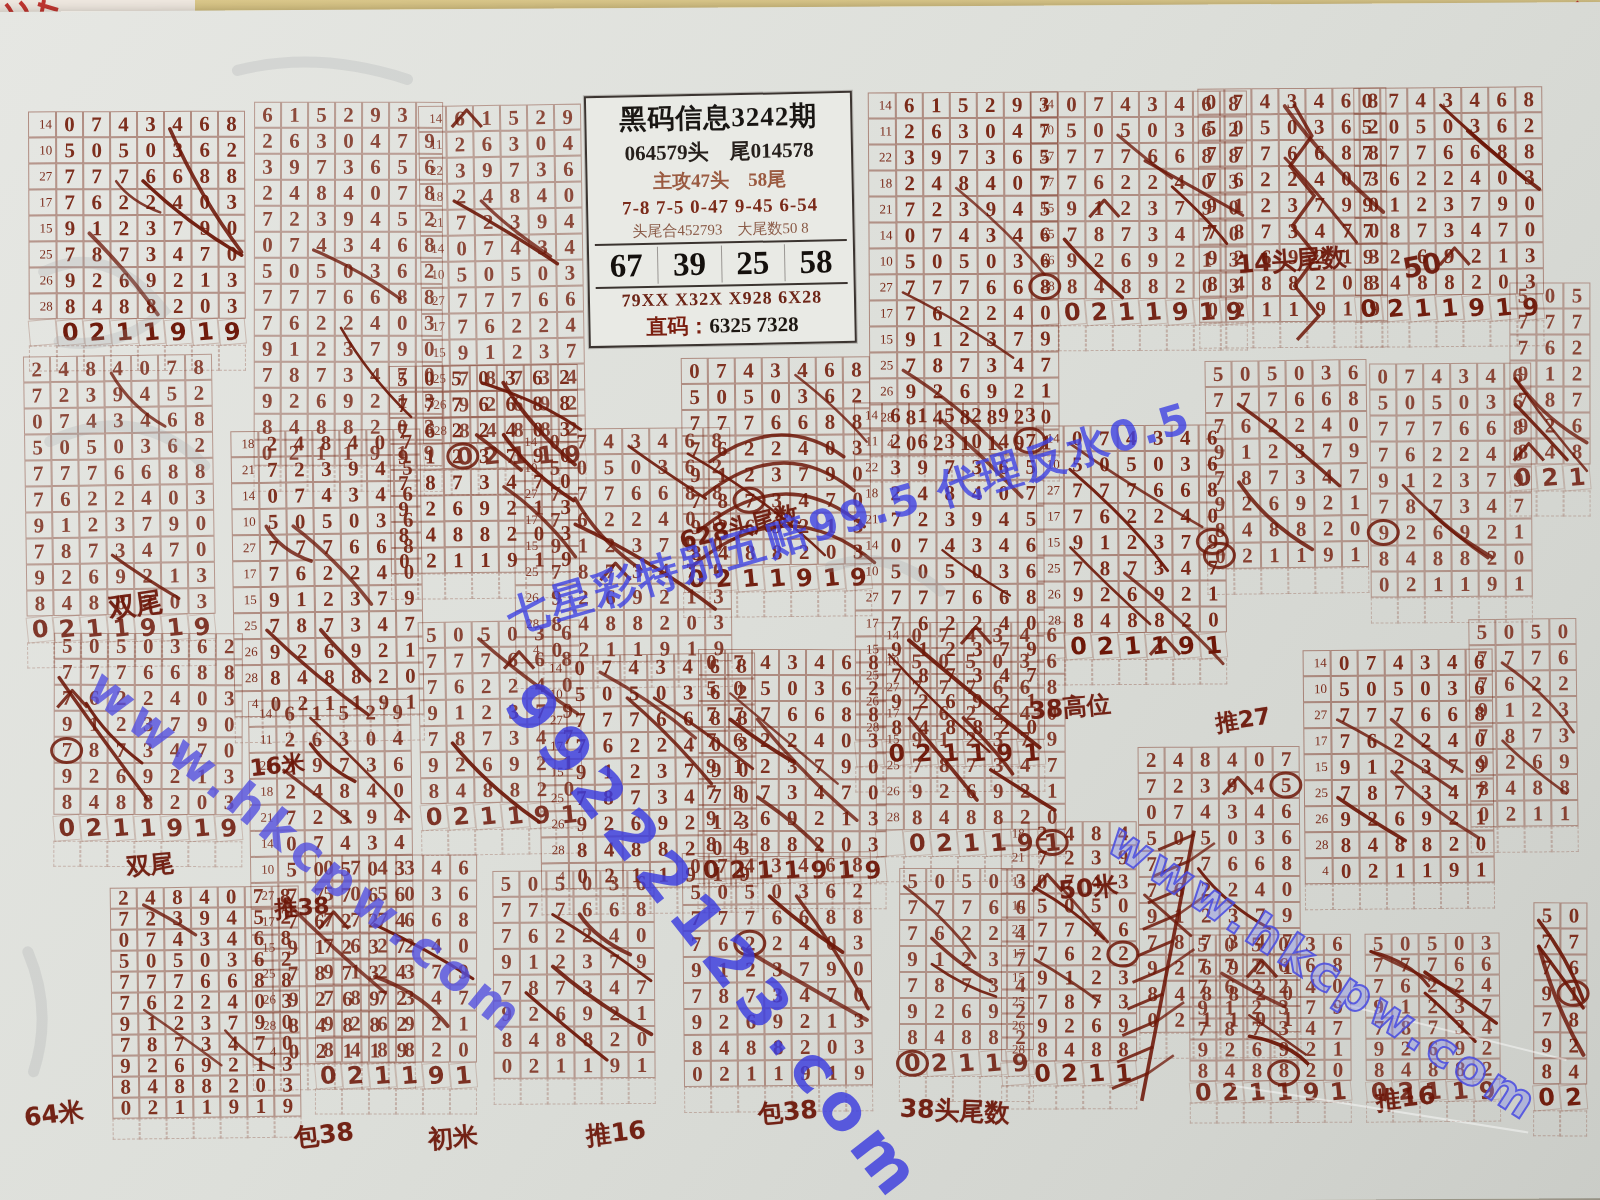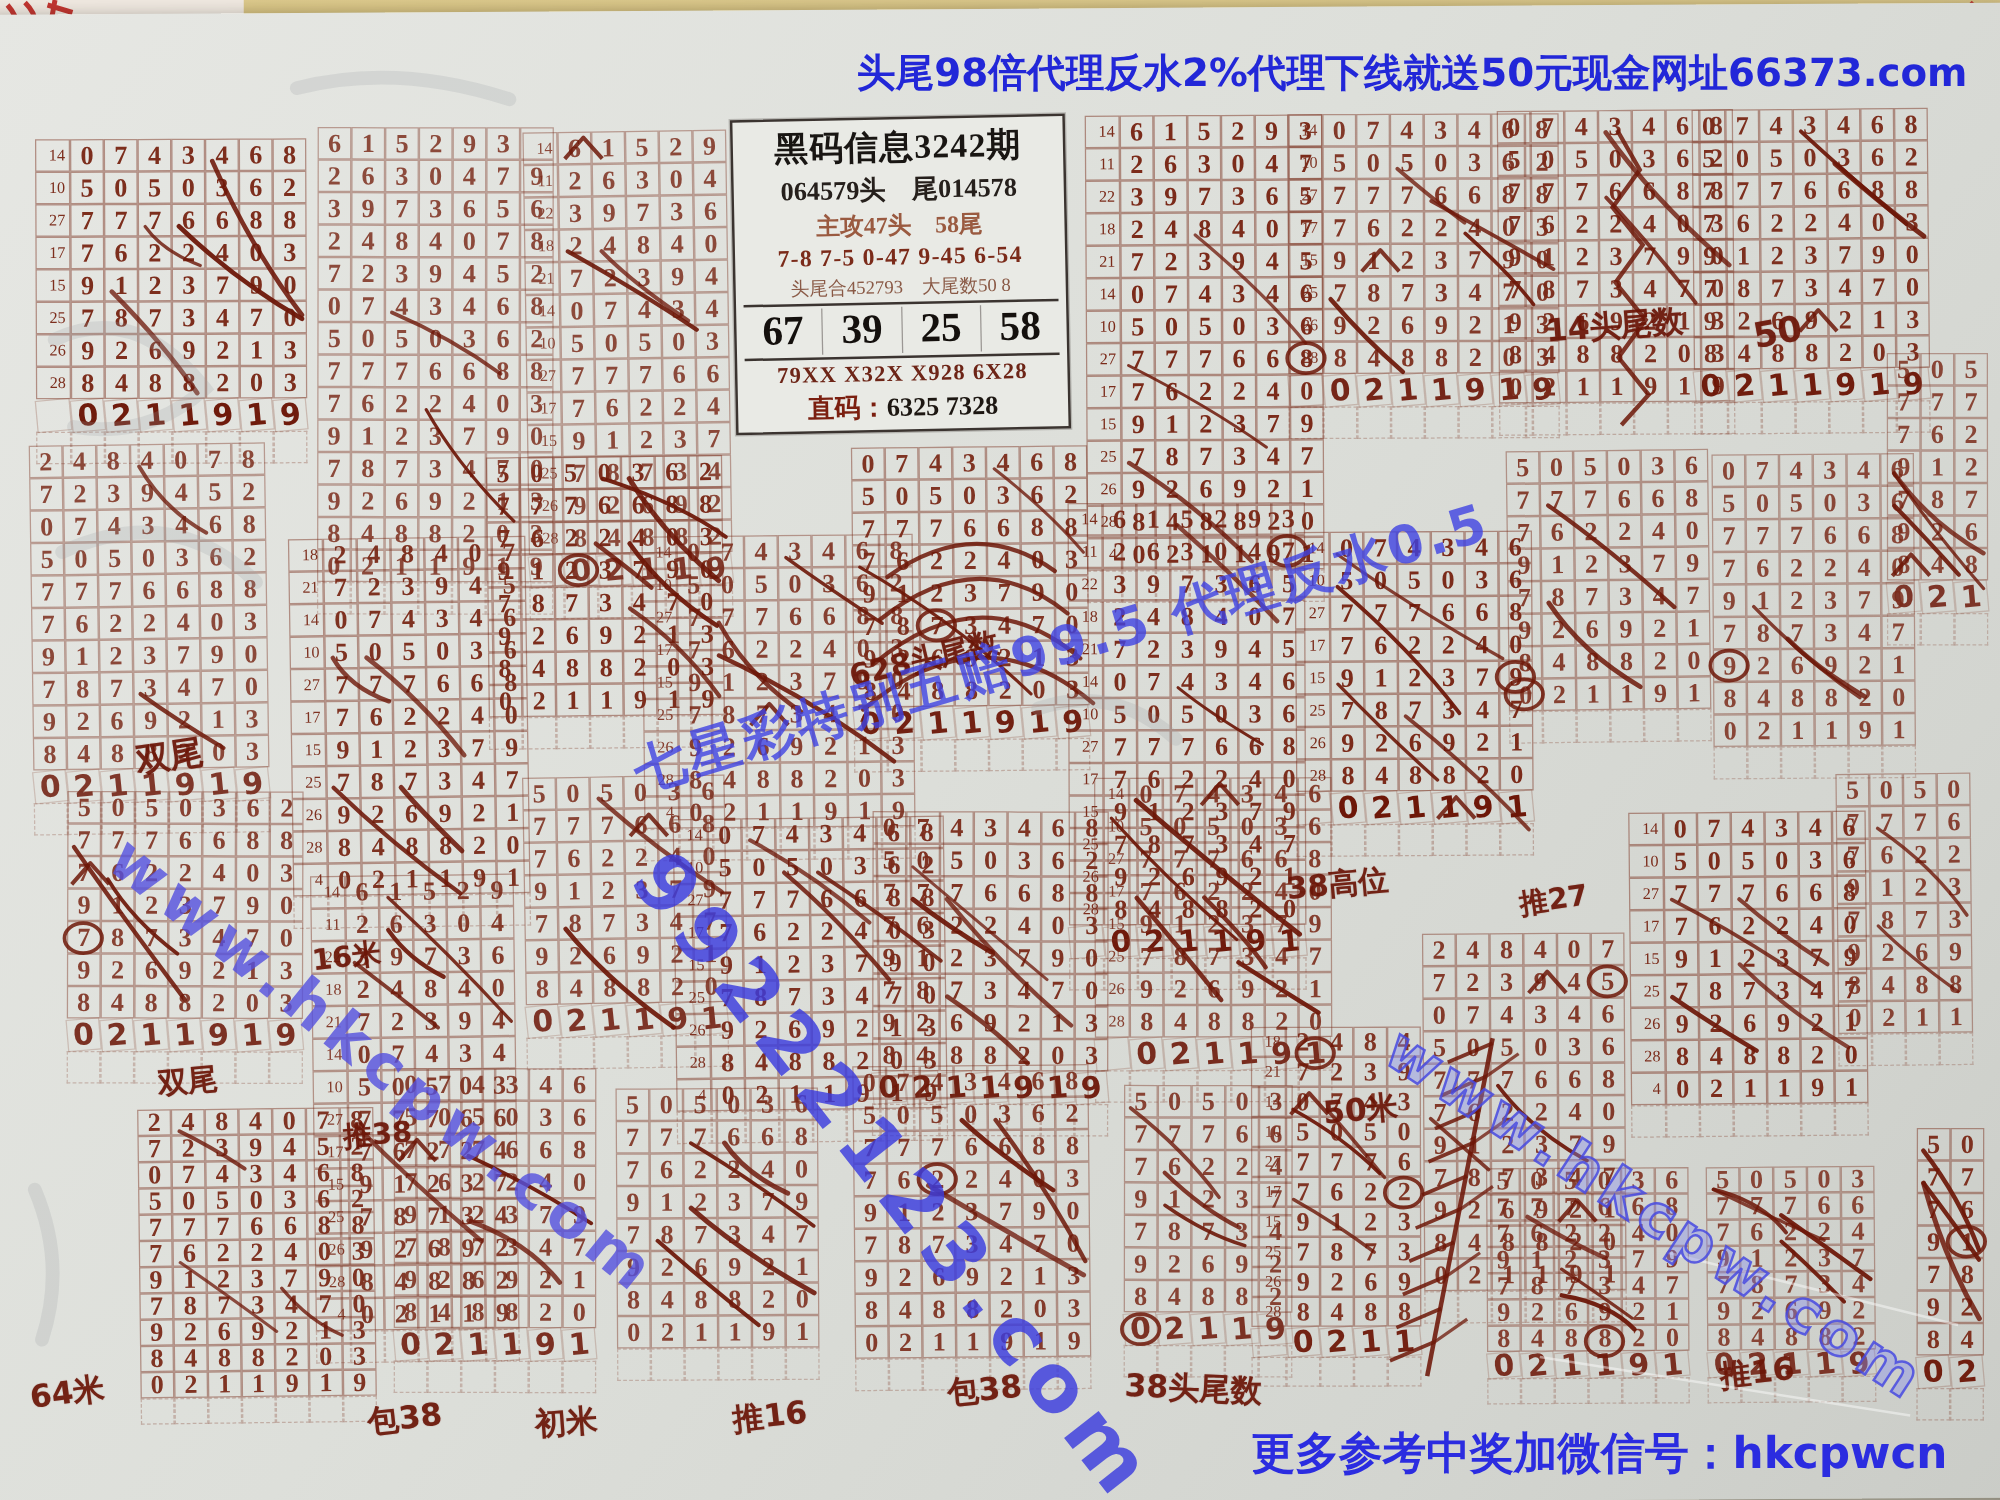--- a/index.html
+++ b/index.html
@@ -2731,18 +2731,16 @@
       <div class="ib-l5">79XX  X32X  X928  6X28</div>
       <div class="ib-l6"><span>直码：</span><b>6325 7328</b></div>
     </div>
   </div>
 
   <div class="wm wm-left">www.hkcpw.com</div>
   <div class="wm wm-center">99222123.com</div>
   <div class="wm wm-diag">七星彩特别五赔99.5 代理反水0.5</div>
   <div class="wm wm-right">www.hkcpw.com</div>
 
-  <div class="banner">头尾98倍代理反水2%代理下线就送50元现金网址66373.com</div>
-  <div class="footer">更多参考中奖加微信号：hkcpwcn</div>
 
   <div class="crease" style="left:1230px;top:1108px;width:300px;transform:rotate(9deg);"></div>
   <div class="crease" style="left:1330px;top:1030px;width:240px;transform:rotate(14deg);"></div>
 </div>
 
 </body></html>

